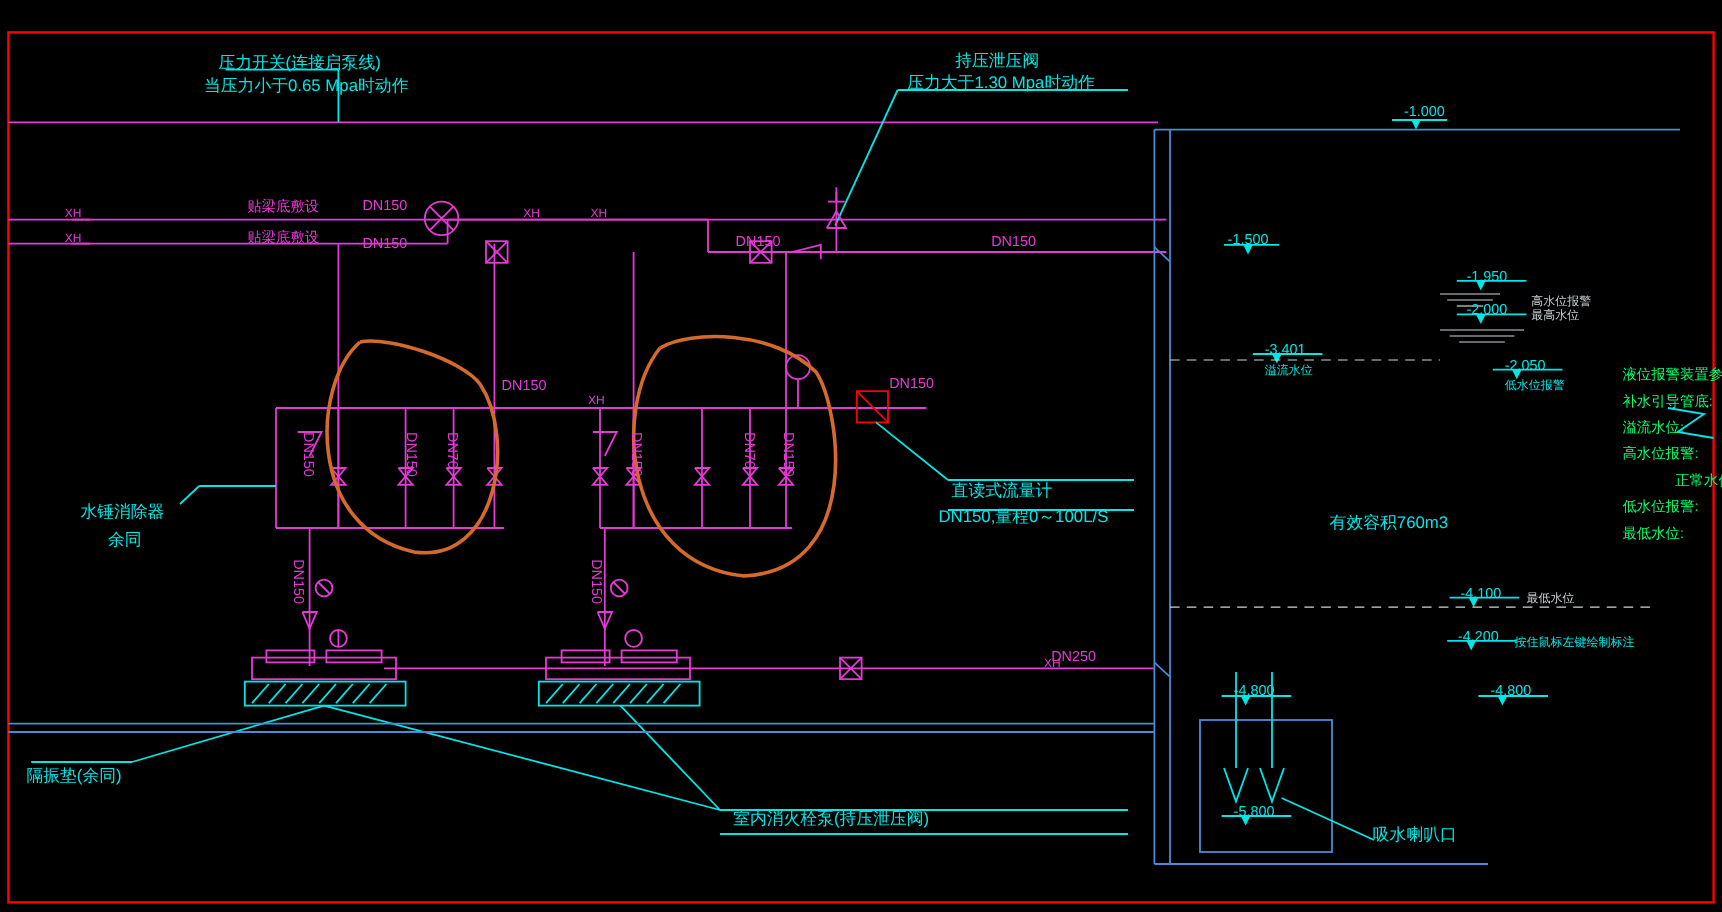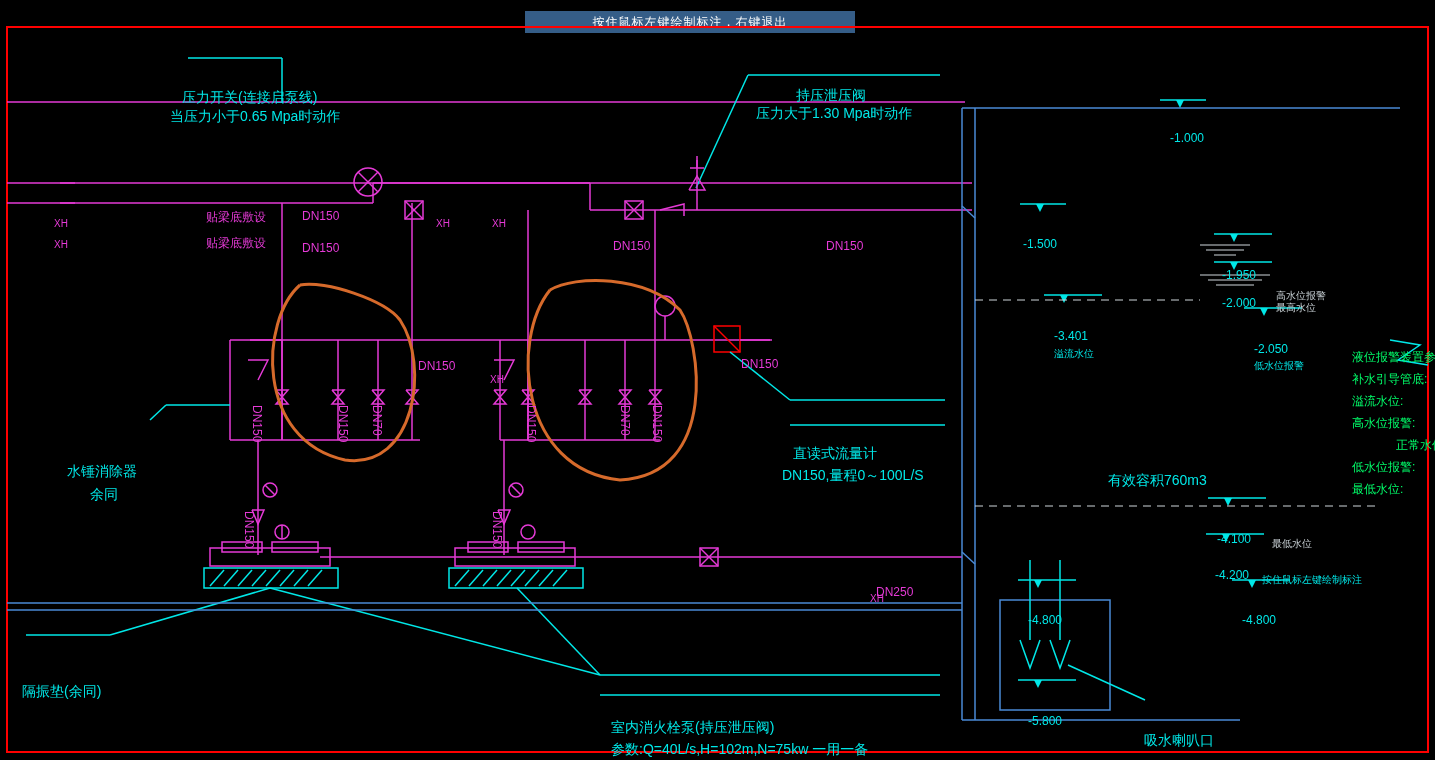--- a/index.html
+++ b/index.html
@@ -1,18 +1,18 @@
 <!DOCTYPE html>
 <html><head>
 <meta charset="utf-8">
 <style>
   html,body{margin:0;padding:0;background:#000;width:1435px;height:760px;overflow:hidden;font-family:"Microsoft YaHei",SimSun,sans-serif;}
   .stage{position:relative;width:1435px;height:760px;background:#000;}
   .banner{position:absolute;top:11px;left:525px;width:330px;height:22px;background:#355d87;color:#fff;font-size:12px;display:flex;align-items:center;justify-content:center;letter-spacing:1px;}
-  .txt{position:absolute;font-size:14px;white-space:nowrap;margin-top:45px;}
+  .txt{position:absolute;font-size:14px;white-space:nowrap;}
   .cyan{color:#00e7e7;}
   .magenta{color:#e53ad6;}
   .green{color:#00ff6a;}
   .v-txt{writing-mode:vertical-rl;text-orientation:mixed;}
   svg{position:absolute;top:0;left:0;width:1435px;height:760px;overflow:visible;}
   .m{stroke:#e53ad6;stroke-width:1.5;fill:none;}
   .c{stroke:#00e7e7;stroke-width:1.5;fill:none;}
   .r{stroke:#ff0000;stroke-width:2;fill:none;}
   .b{stroke:#4a8ad6;stroke-width:1.5;fill:none;}
   .wdash{stroke:#cfd6db;stroke-width:1;fill:none;stroke-dasharray:8 6;}
@@ -22,21 +22,20 @@
   .foverlay{stroke:#e53ad6;stroke-width:1;fill:none;}
   .small{font-size:12px;}
   .xsmall{font-size:10px;}
   .redbox{stroke:#ff0000;stroke-width:1.5;fill:none;}
   .lvltxt{color:#c8d0d4;}
 </style>
 </head>
 <body>
 <div class="stage">
 
-<div class="banner">按住鼠标左键绘制标注，右键退出</div>
 
 <svg>
 
   <rect x="7" y="27" width="1421" height="725" class="r"></rect>
 
   <line x1="7" y1="102" x2="965" y2="102" class="m"></line>
   <line x1="7" y1="183" x2="972" y2="183" class="m"></line>
   <line x1="7" y1="203" x2="373" y2="203" class="m"></line>
   <line x1="373" y1="183" x2="590" y2="183" class="m"></line>
   <line x1="590" y1="210" x2="972" y2="210" class="m"></line>
@@ -272,21 +271,20 @@
 <div class="txt magenta v-txt small" style="left:650px;top:360px">DN150</div>
 <div class="txt magenta v-txt small" style="left:242px;top:466px">DN150</div>
 <div class="txt magenta v-txt small" style="left:490px;top:466px">DN150</div>
 
 <div class="txt cyan" style="left:67px;top:418px">水锤消除器</div>
 <div class="txt cyan" style="left:90px;top:441px">余同</div>
 <div class="txt cyan" style="left:793px;top:400px">直读式流量计</div>
 <div class="txt cyan" style="left:782px;top:422px">DN150,量程0～100L/S</div>
 <div class="txt cyan" style="left:22px;top:638px">隔振垫(余同)</div>
 <div class="txt cyan" style="left:611px;top:674px">室内消火栓泵(持压泄压阀)</div>
-<div class="txt cyan" style="left:611px;top:696px">参数:Q=40L/s,H=102m,N=75kw 一用一备</div>
 <div class="txt cyan" style="left:1144px;top:687px">吸水喇叭口</div>
 <div class="txt cyan" style="left:1108px;top:427px">有效容积760m3</div>
 
 <div class="txt cyan small" style="left:1170px;top:86px">-1.000</div>
 <div class="txt cyan small" style="left:1023px;top:192px">-1.500</div>
 <div class="txt cyan small" style="left:1054px;top:284px">-3.401</div>
 <div class="txt cyan small" style="left:1222px;top:223px">-1.950</div>
 <div class="txt cyan small" style="left:1222px;top:251px">-2.000</div>
 <div class="txt cyan small" style="left:1254px;top:297px">-2.050</div>
 <div class="txt cyan small" style="left:1217px;top:487px">-4.100</div>

